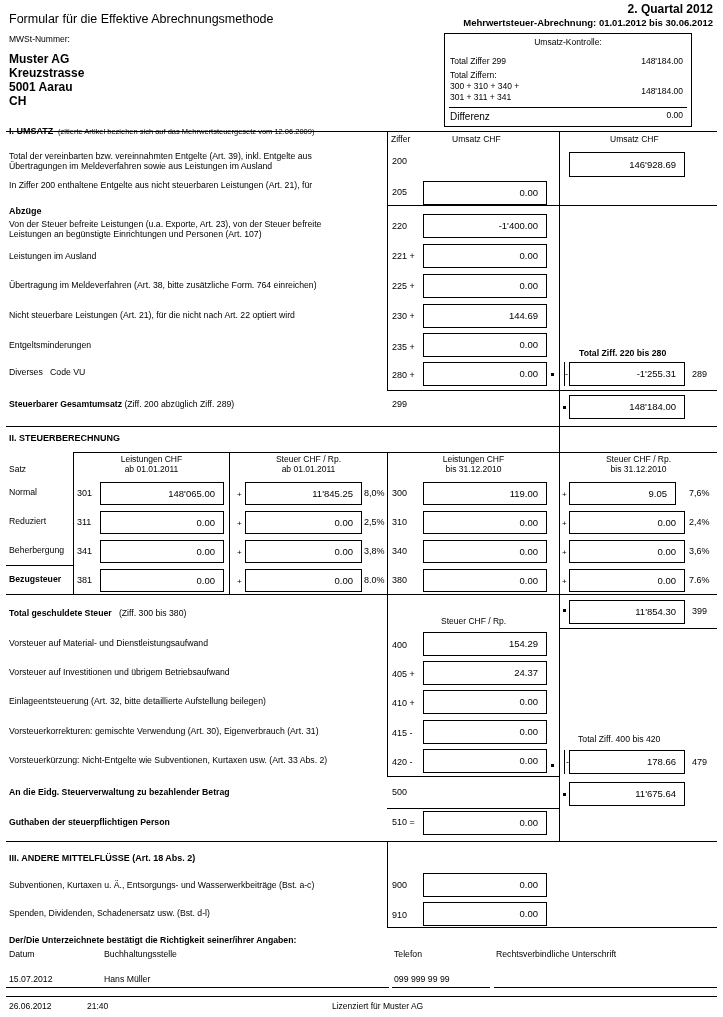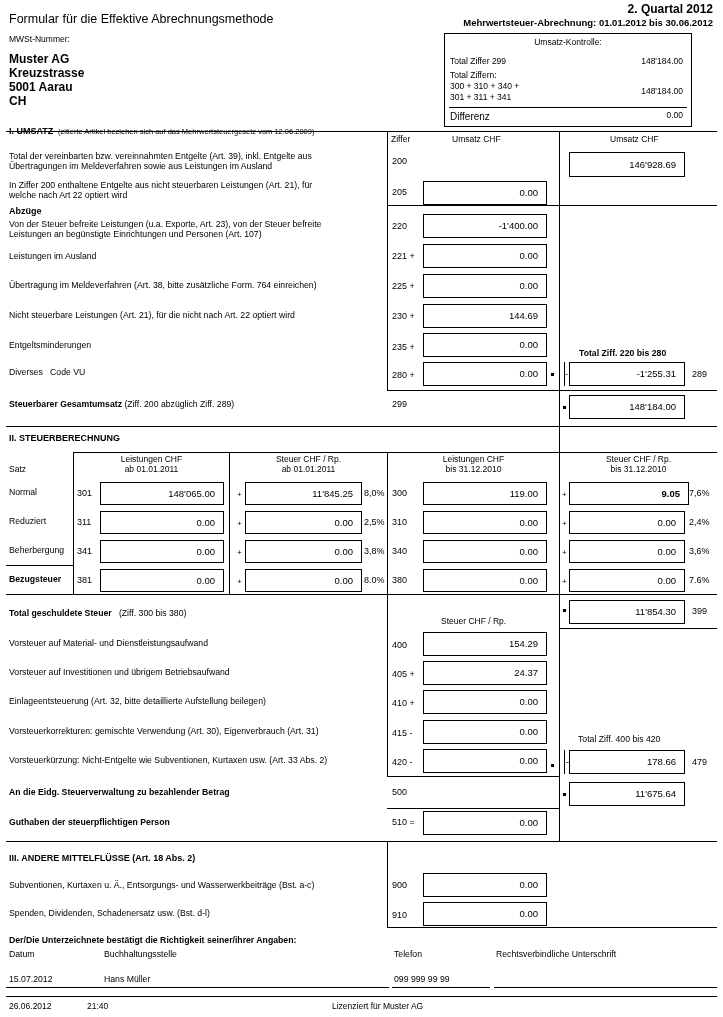--- a/index.html
+++ b/index.html
@@ -54,21 +54,20 @@
 
 <div class="a" style="left:9px;top:151px;font-size:8.7px;">
     <div>Total der vereinbarten bzw. vereinnahmten Entgelte (Art. 39), inkl. Entgelte aus</div>
     <div>Übertragungen im Meldeverfahren sowie aus Leistungen im Ausland</div>
   </div>
 <div class="a" style="left:392px;top:156px;">200</div>
 <div class="box" style="left:569px;top:152px;width:116px;height:25px;line-height:23px;">146'928.69</div>
 
 <div class="a" style="left:9px;top:180px;font-size:8.7px;">
     <div>In Ziffer 200 enthaltene Entgelte aus nicht steuerbaren Leistungen (Art. 21), für</div>
-    <div>welche nach Art 22 optiert wird</div>
   </div>
 <div class="a" style="left:392px;top:187px;">205</div>
 <div class="box" style="left:423px;top:181px;width:124px;height:24px;">0.00</div>
 
 <div class="a b" style="left:9px;top:206px;font-size:9px;">Abzüge</div>
 
 <div class="a" style="left:9px;top:219px;font-size:8.7px;">
     <div>Von der Steuer befreite Leistungen (u.a. Exporte, Art. 23), von der Steuer befreite</div>
     <div>Leistungen an begünstigte Einrichtungen und Personen (Art. 107)</div>
   </div>
@@ -137,21 +136,21 @@
 <div id="rate-rows">
     <div class="a " style="left:9px;top:487px;font-size:8.7px;">Normal</div>
     <div class="a" style="left:77px;top:488px;">301</div>
     <div class="box" style="left:100px;top:482px;width:124px;height:23px;">148'065.00</div>
     <div class="a" style="left:237px;top:490px;font-size:8px;">+</div>
     <div class="box" style="left:245px;top:482px;width:117px;height:23px;">11'845.25</div>
     <div class="a" style="left:364px;top:488px;">8,0%</div>
     <div class="a" style="left:392px;top:488px;">300</div>
     <div class="box" style="left:423px;top:482px;width:124px;height:23px;">119.00</div>
     <div class="a" style="left:562px;top:490px;font-size:8px;">+</div>
-    <div class="box" style="left:569px;top:482px;width:120px;height:23px;font-weight:bold;">9.05</div>
+    <div class="box" style="left:569px;top:482px;width:107px;height:23px;">9.05</div>
     <div class="a" style="left:689px;top:488px;">7,6%</div>
     <div class="a " style="left:9px;top:516px;font-size:8.7px;">Reduziert</div>
     <div class="a" style="left:77px;top:517px;">311</div>
     <div class="box" style="left:100px;top:511px;width:124px;height:23px;">0.00</div>
     <div class="a" style="left:237px;top:519px;font-size:8px;">+</div>
     <div class="box" style="left:245px;top:511px;width:117px;height:23px;">0.00</div>
     <div class="a" style="left:364px;top:517px;">2,5%</div>
     <div class="a" style="left:392px;top:517px;">310</div>
     <div class="box" style="left:423px;top:511px;width:124px;height:23px;">0.00</div>
     <div class="a" style="left:562px;top:519px;font-size:8px;">+</div>

